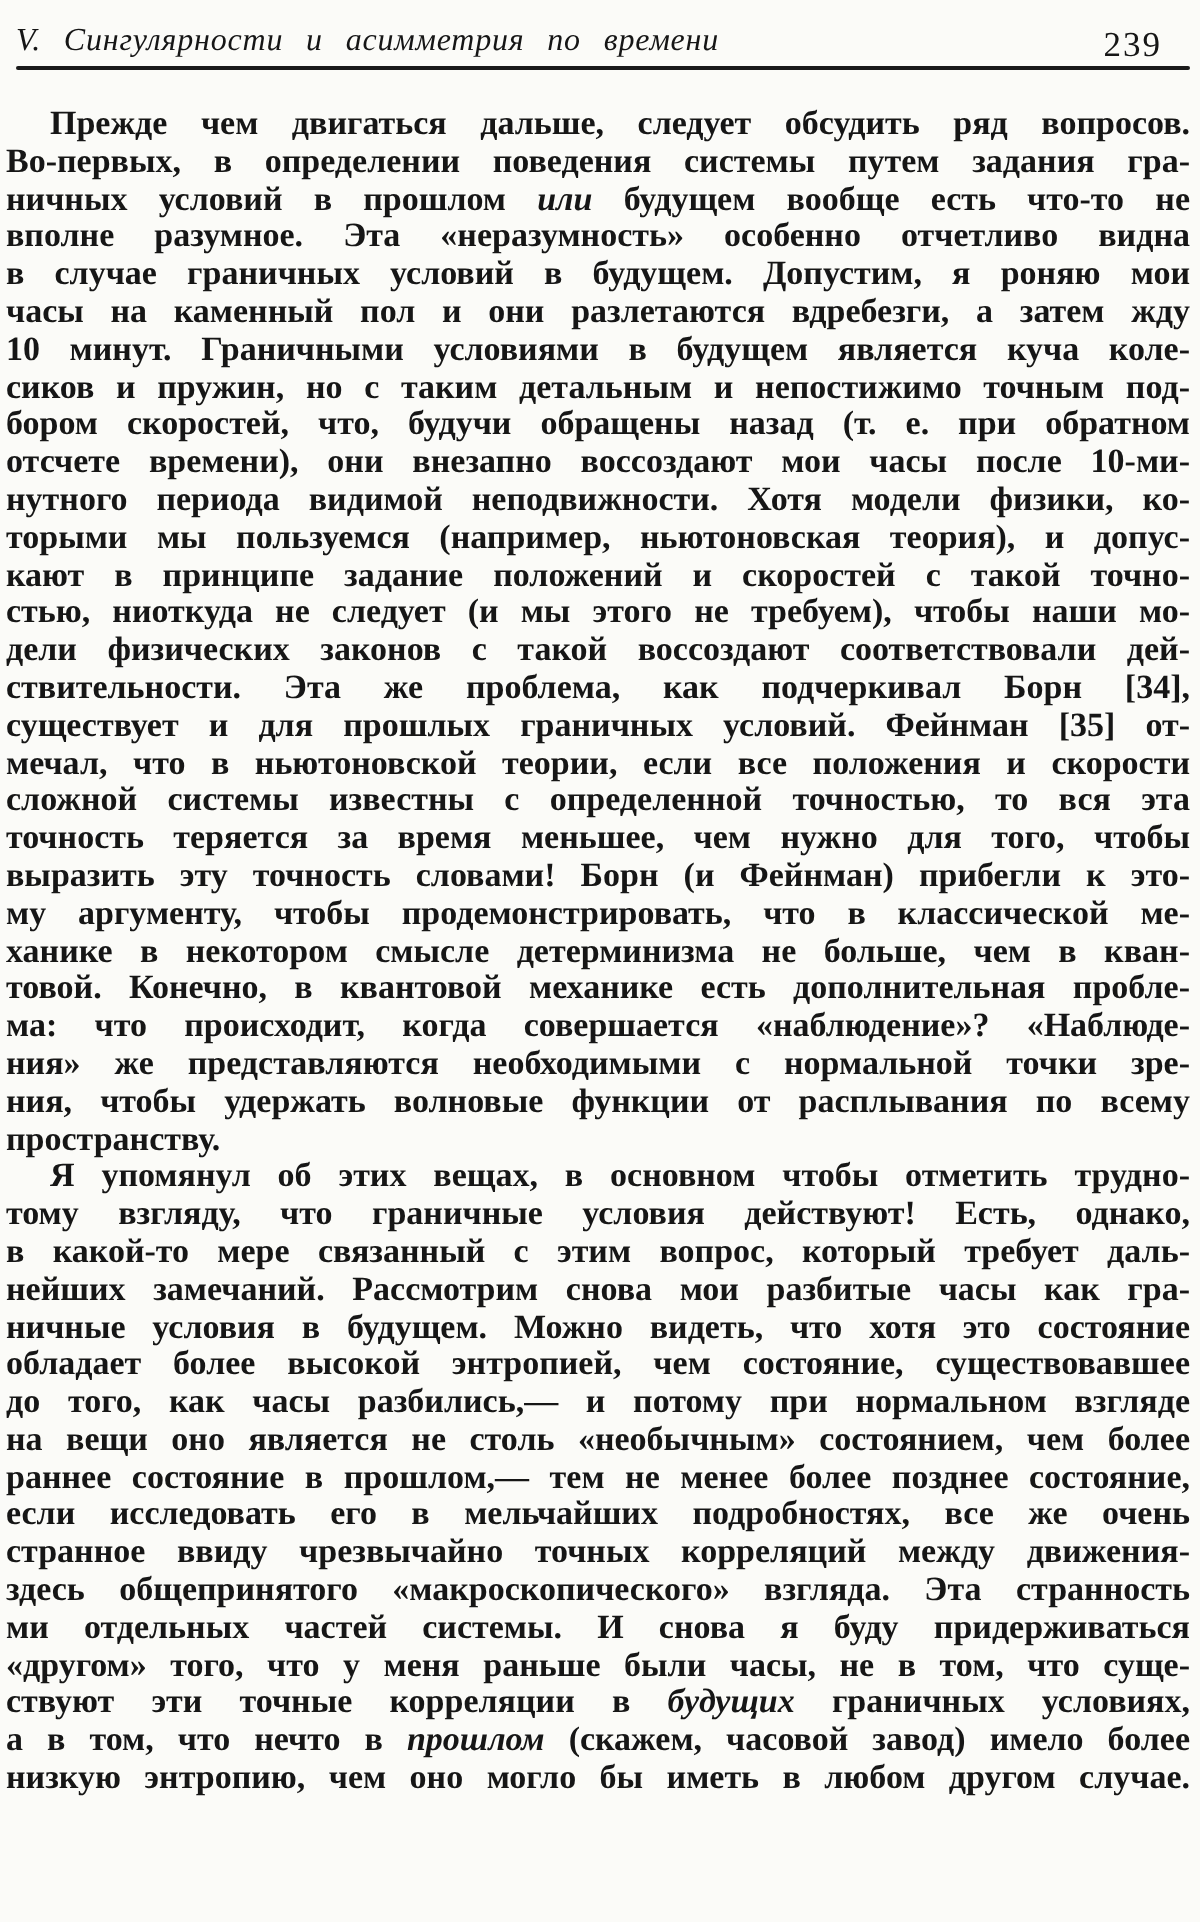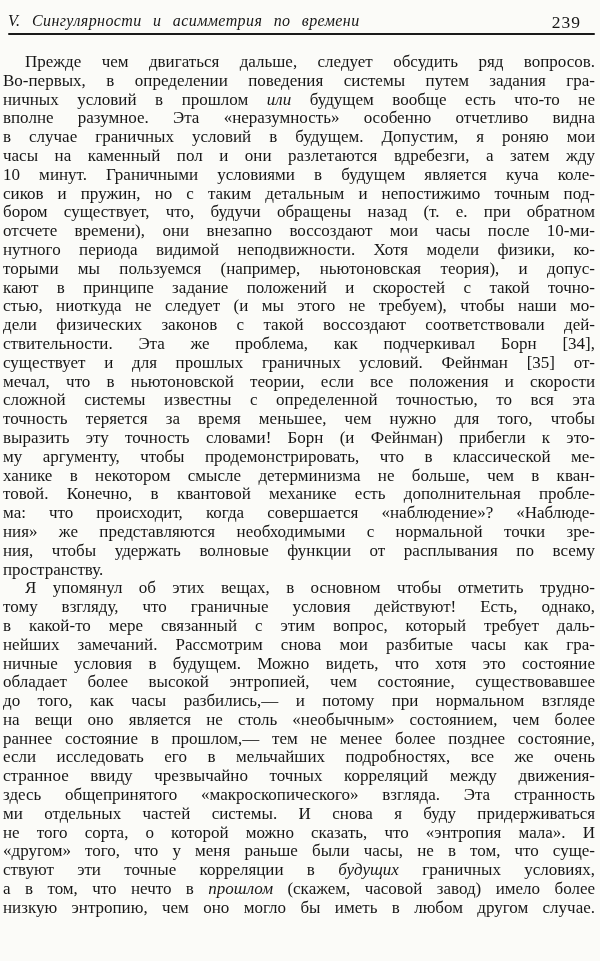--- a/index.html
+++ b/index.html
@@ -46,21 +46,21 @@
     border-radius: 1px;
   }
   .page-body {
     position: absolute;
     top: 53px;
     left: 3px;
     width: 592px;
     font-size: 17px;
     line-height: 18.8px;
   }
-  .paragraph { margin: 0; }
+  .paragraph { margin: 0; font-weight: bold; }
   .text-line {
     text-align: justify;
     text-align-last: justify;
     white-space: normal;
   }
   .text-line.indent { text-indent: 22px; }
   .text-line.short-last {
     text-align: right;
     text-align-last: left;
   }
@@ -78,21 +78,21 @@
   <div class="page-body">
       <div class="paragraph">
         <div class="text-line indent">Прежде чем двигаться дальше, следует обсудить ряд вопросов.</div>
         <div class="text-line">Во-первых, в определении поведения системы путем задания гра-</div>
         <div class="text-line">ничных условий в прошлом <i>или</i> будущем вообще есть что-то не</div>
         <div class="text-line">вполне разумное. Эта «неразумность» особенно отчетливо видна</div>
         <div class="text-line">в случае граничных условий в будущем. Допустим, я роняю мои</div>
         <div class="text-line">часы на каменный пол и они разлетаются вдребезги, а затем жду</div>
         <div class="text-line">10 минут. Граничными условиями в будущем является куча коле-</div>
         <div class="text-line">сиков и пружин, но с таким детальным и непостижимо точным под-</div>
-        <div class="text-line">бором существует, что, будучи обращены назад (т. е. при обратном</div>
+        <div class="text-line">бором скоростей, что, будучи обращены назад (т. е. при обратном</div>
         <div class="text-line">отсчете времени), они внезапно воссоздают мои часы после 10-ми-</div>
         <div class="text-line">нутного периода видимой неподвижности. Хотя модели физики, ко-</div>
         <div class="text-line">торыми мы пользуемся (например, ньютоновская теория), и допус-</div>
         <div class="text-line">кают в принципе задание положений и скоростей с такой точно-</div>
         <div class="text-line">стью, ниоткуда не следует (и мы этого не требуем), чтобы наши мо-</div>
         <div class="text-line">дели физических законов с такой воссоздают соответствовали дей-</div>
         <div class="text-line">ствительности. Эта же проблема, как подчеркивал Борн [34],</div>
         <div class="text-line">существует и для прошлых граничных условий. Фейнман [35] от-</div>
         <div class="text-line">мечал, что в ньютоновской теории, если все положения и скорости</div>
         <div class="text-line">сложной системы известны с определенной точностью, то вся эта</div>
@@ -113,20 +113,19 @@
         <div class="text-line">нейших замечаний. Рассмотрим снова мои разбитые часы как гра-</div>
         <div class="text-line">ничные условия в будущем. Можно видеть, что хотя это состояние</div>
         <div class="text-line">обладает более высокой энтропией, чем состояние, существовавшее</div>
         <div class="text-line">до того, как часы разбились,— и потому при нормальном взгляде</div>
         <div class="text-line">на вещи оно является не столь «необычным» состоянием, чем более</div>
         <div class="text-line">раннее состояние в прошлом,— тем не менее более позднее состояние,</div>
         <div class="text-line">если исследовать его в мельчайших подробностях, все же очень</div>
         <div class="text-line">странное ввиду чрезвычайно точных корреляций между движения-</div>
         <div class="text-line">здесь общепринятого «макроскопического» взгляда. Эта странность</div>
         <div class="text-line">ми отдельных частей системы. И снова я буду придерживаться</div>
-        <div class="text-line">не того сорта, о которой можно сказать, что «энтропия мала». И</div>
         <div class="text-line">«другом» того, что у меня раньше были часы, не в том, что суще-</div>
         <div class="text-line">ствуют эти точные корреляции в <i>будущих</i> граничных условиях,</div>
         <div class="text-line">а в том, что нечто в <i>прошлом</i> (скажем, часовой завод) имело более</div>
         <div class="text-line">низкую энтропию, чем оно могло бы иметь в любом другом случае.</div>
       </div>
     </div>
 </div>
 
 </body></html>

